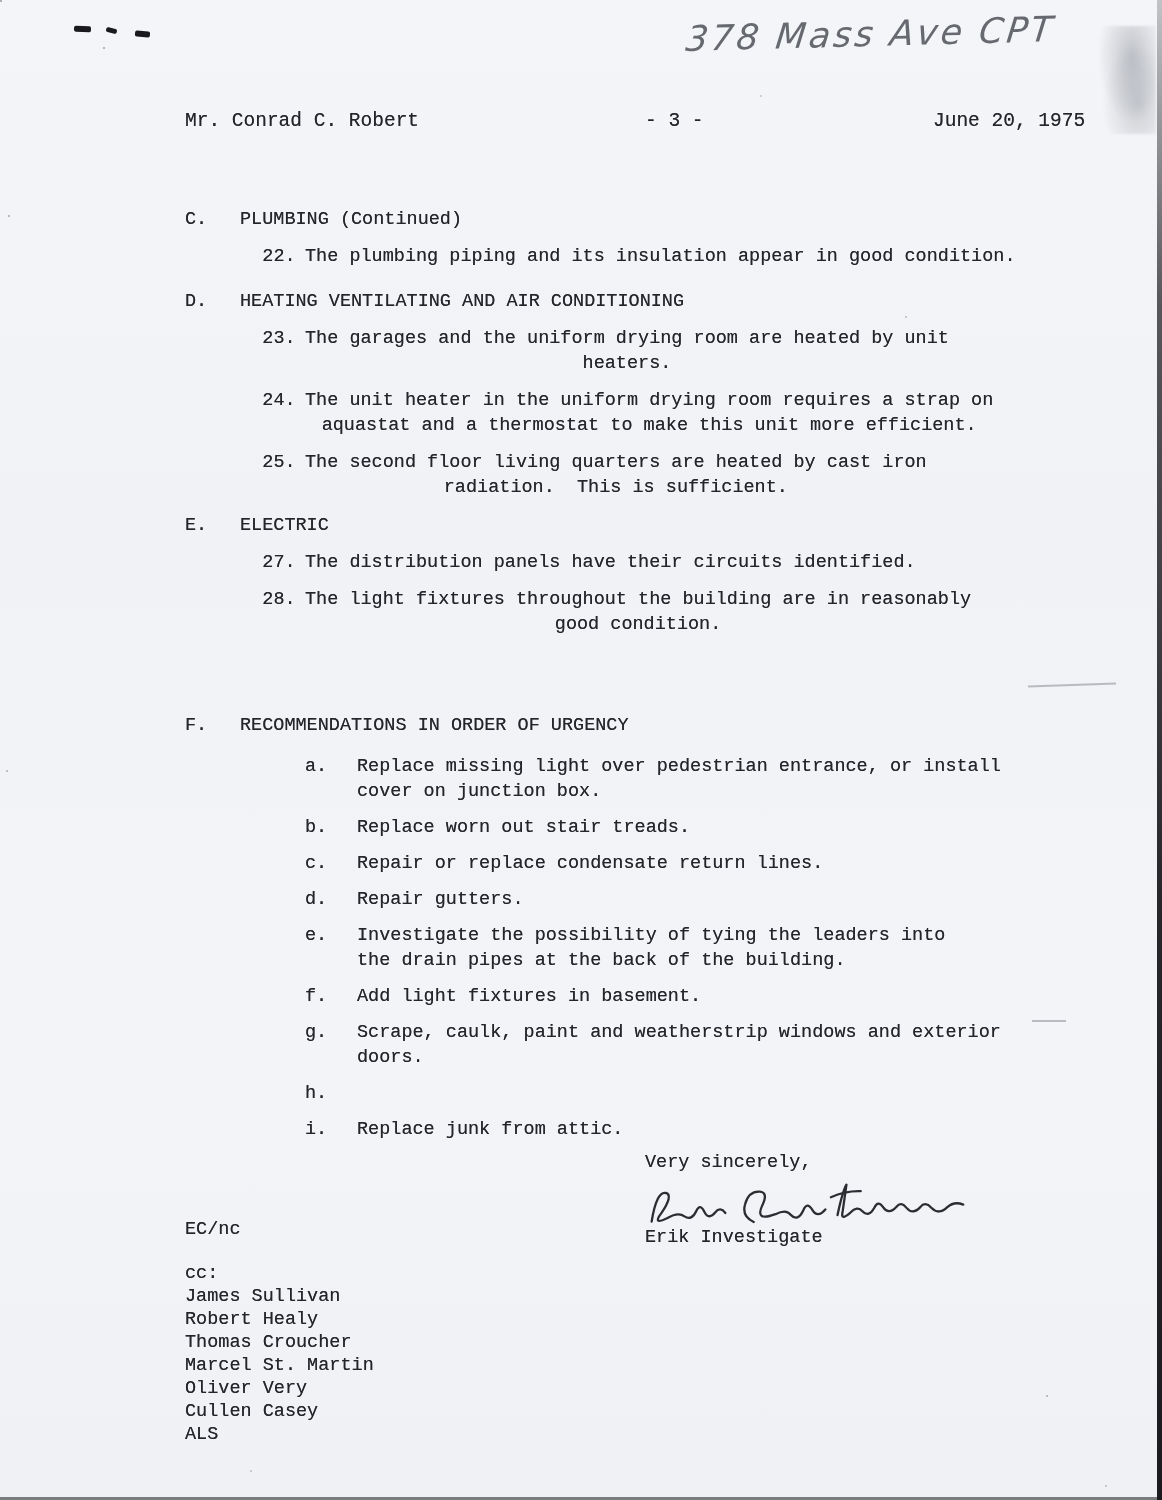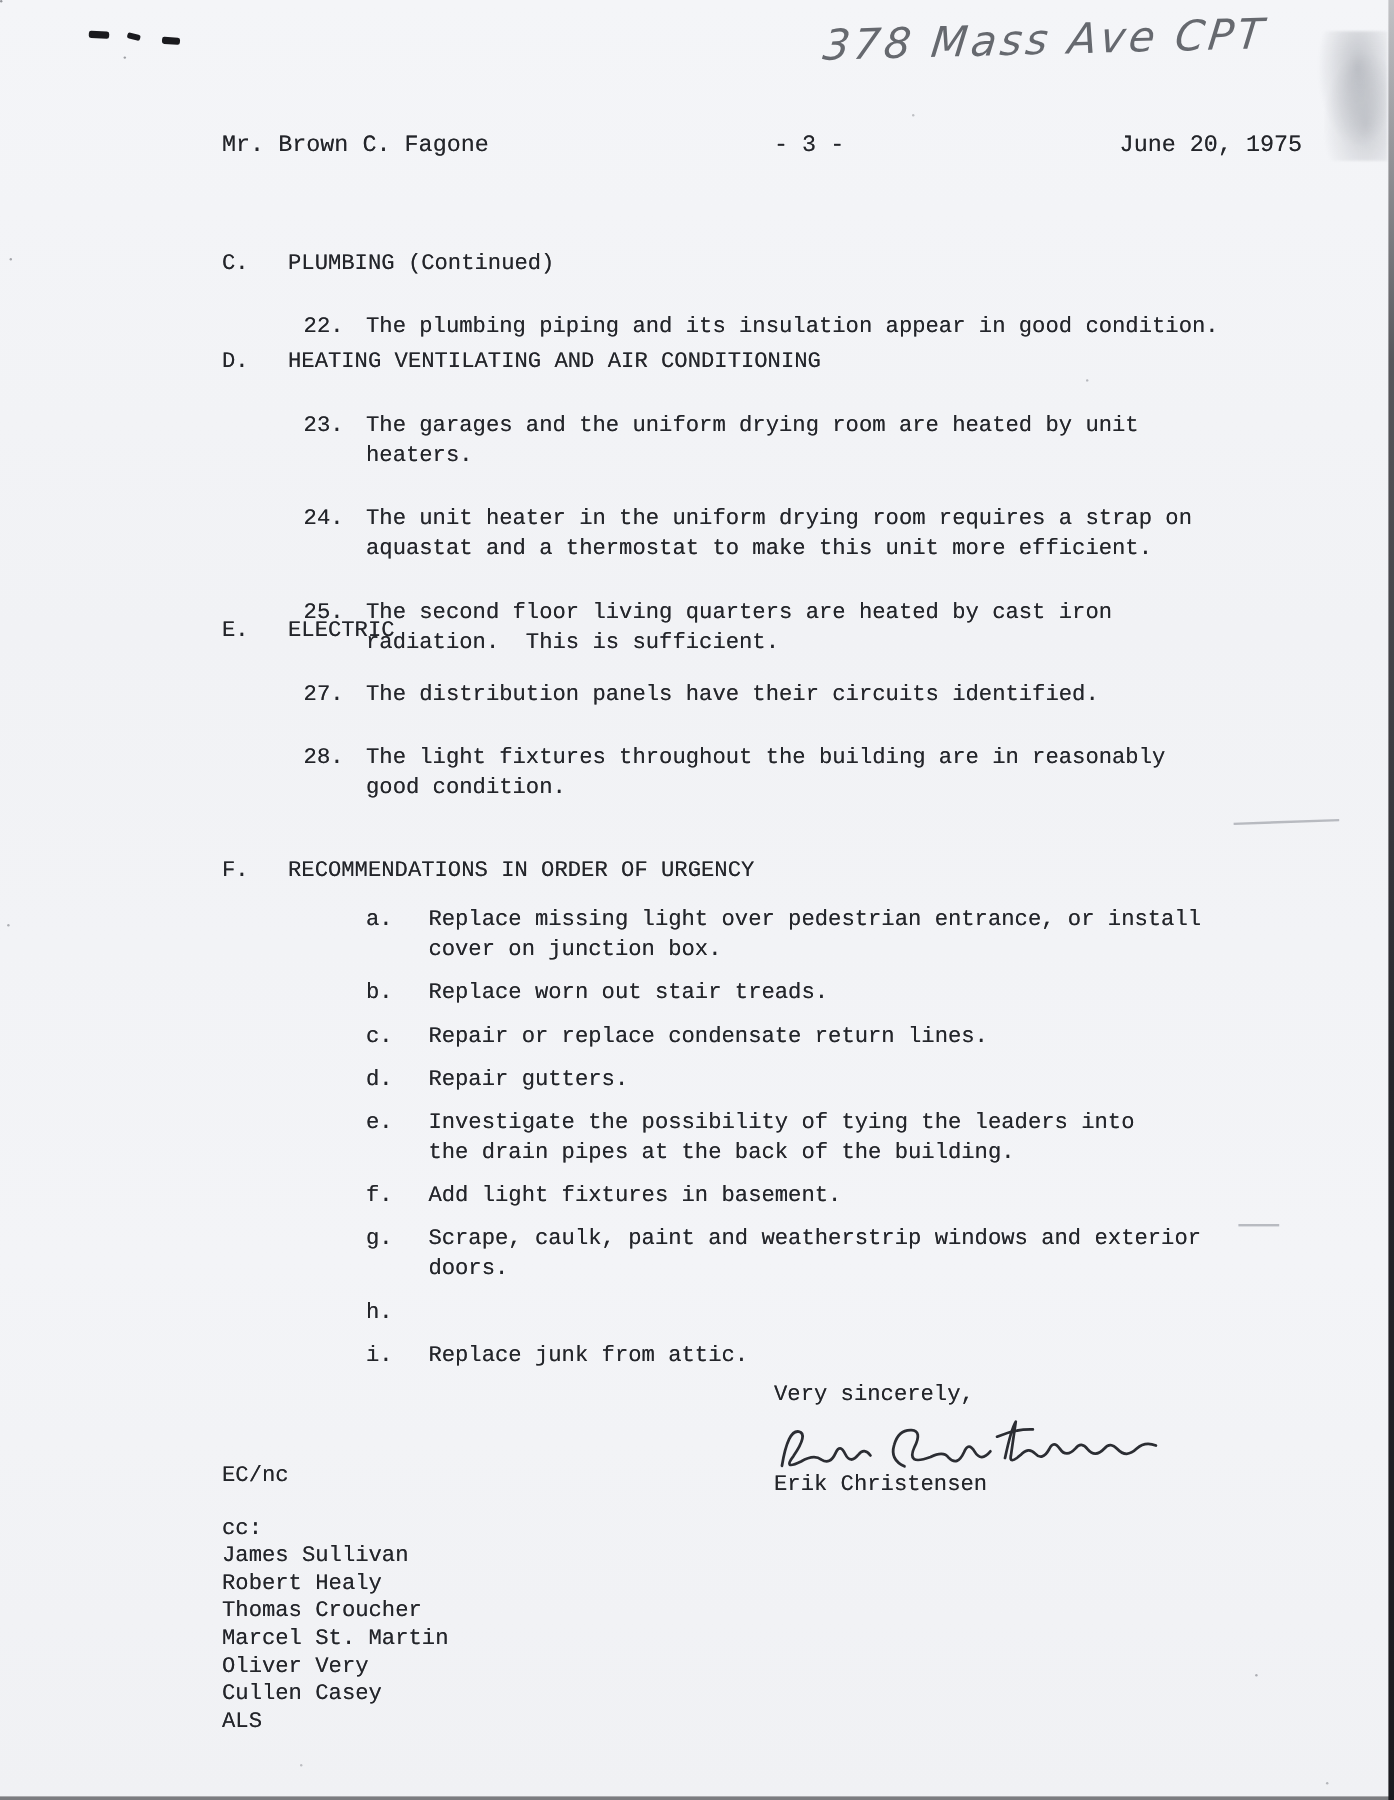--- a/index.html
+++ b/index.html
@@ -21,21 +21,21 @@
   }
   
   .header{position:absolute;top:108px;left:0;width:100%;font-size:19.5px;line-height:26px;text-shadow:0 0 .5px rgba(25,25,30,.6);}
   .header .addr{position:absolute;left:185px;white-space:nowrap;}
   .header .pg{position:absolute;left:645px;white-space:nowrap;}
   .header .dt{position:absolute;left:933px;white-space:nowrap;}
   
   .sec{position:absolute;left:185px;width:900px;}
   .sec-head{display:flex;}
   .sl{width:55px;flex:none;}
-  .item{display:flex;margin-left:68px;margin-top:28px;}
+  .item{display:flex;margin-left:68px;margin-top:12px;text-align:center;}
   .item .n{width:52px;flex:none;}
   .sub{display:flex;margin-left:120px;margin-top:11px;}
   .sub.first{margin-top:16px;}
   .sub .n{width:52px;flex:none;}
   .t{white-space:pre-wrap;}
   
   .closing{position:absolute;left:645px;top:1150px;}
   .sigwrap{height:49px;margin:1px 0 0 -4px;}
   .sig{width:336px;height:49px;transform:rotate(-2deg);}
   .ecnc{position:absolute;left:185px;top:1217px;text-align:center;}
@@ -73,21 +73,21 @@
   <div class="smudge"></div>
   <div class="speck"></div>
   <div class="dash d1"></div>
   <div class="dash d2"></div>
   <div class="edge-right"></div>
   <div class="edge-bottom"></div>
 
   <div class="note">378 Mass Ave CPT</div>
 
   <div class="header">
-    <span class="addr">Mr. Brown C. Fagone</span>
+    <span class="addr">Mr. Conrad C. Robert</span>
     <span class="pg">- 3 -</span>
     <span class="dt">June 20, 1975</span>
   </div>
 
   <section class="sec tw" style="top:207px">
     <div class="sec-head">
       <span class="sl">C.</span>
       <span class="st">PLUMBING (Continued)</span>
     </div>
     <div class="item">
@@ -184,21 +184,21 @@
     <div class="sigwrap">
       <svg class="sig" viewBox="0 0 336 49">
         <g fill="none" stroke="#2b2d33" stroke-width="2.3" stroke-linecap="round" stroke-linejoin="round">
           <path d="M10,40 Q16,10 25,12 Q33,14 20,32 Q10,44 26,37 Q37,31 43,36 Q50,41 55,31 Q59,23 63,32 Q67,41 74,33 Q79,27 84,34"></path>
           <path d="M112,44 Q100,38 104,26 Q108,13 119,14 Q128,15 121,28 Q113,44 134,37 Q145,32 149,38 Q156,46 162,34 Q166,25 171,34 Q176,43 184,34"></path>
           <path d="M196,40 Q202,16 206,10 L201,38 Q199,46 209,38 Q216,31 221,37 Q227,44 233,34 Q237,26 242,34 Q247,42 255,34 Q260,28 265,35 Q271,43 279,35 Q284,29 290,36 Q297,44 306,36 Q313,30 322,34"></path>
           <path d="M190,22 Q205,16 220,17"></path>
         </g>
       </svg>
     </div>
-    <div>Erik Christensen</div>
+    <div>Erik Investigate</div>
   </div>
 
   <div class="ecnc tw">EC/nc</div>
 
   <div class="ccblk tw">
     <span class="cc-label">cc:</span>
     <div>
       <div>James Sullivan</div>
       <div>Robert Healy</div>
       <div>Thomas Croucher</div>

